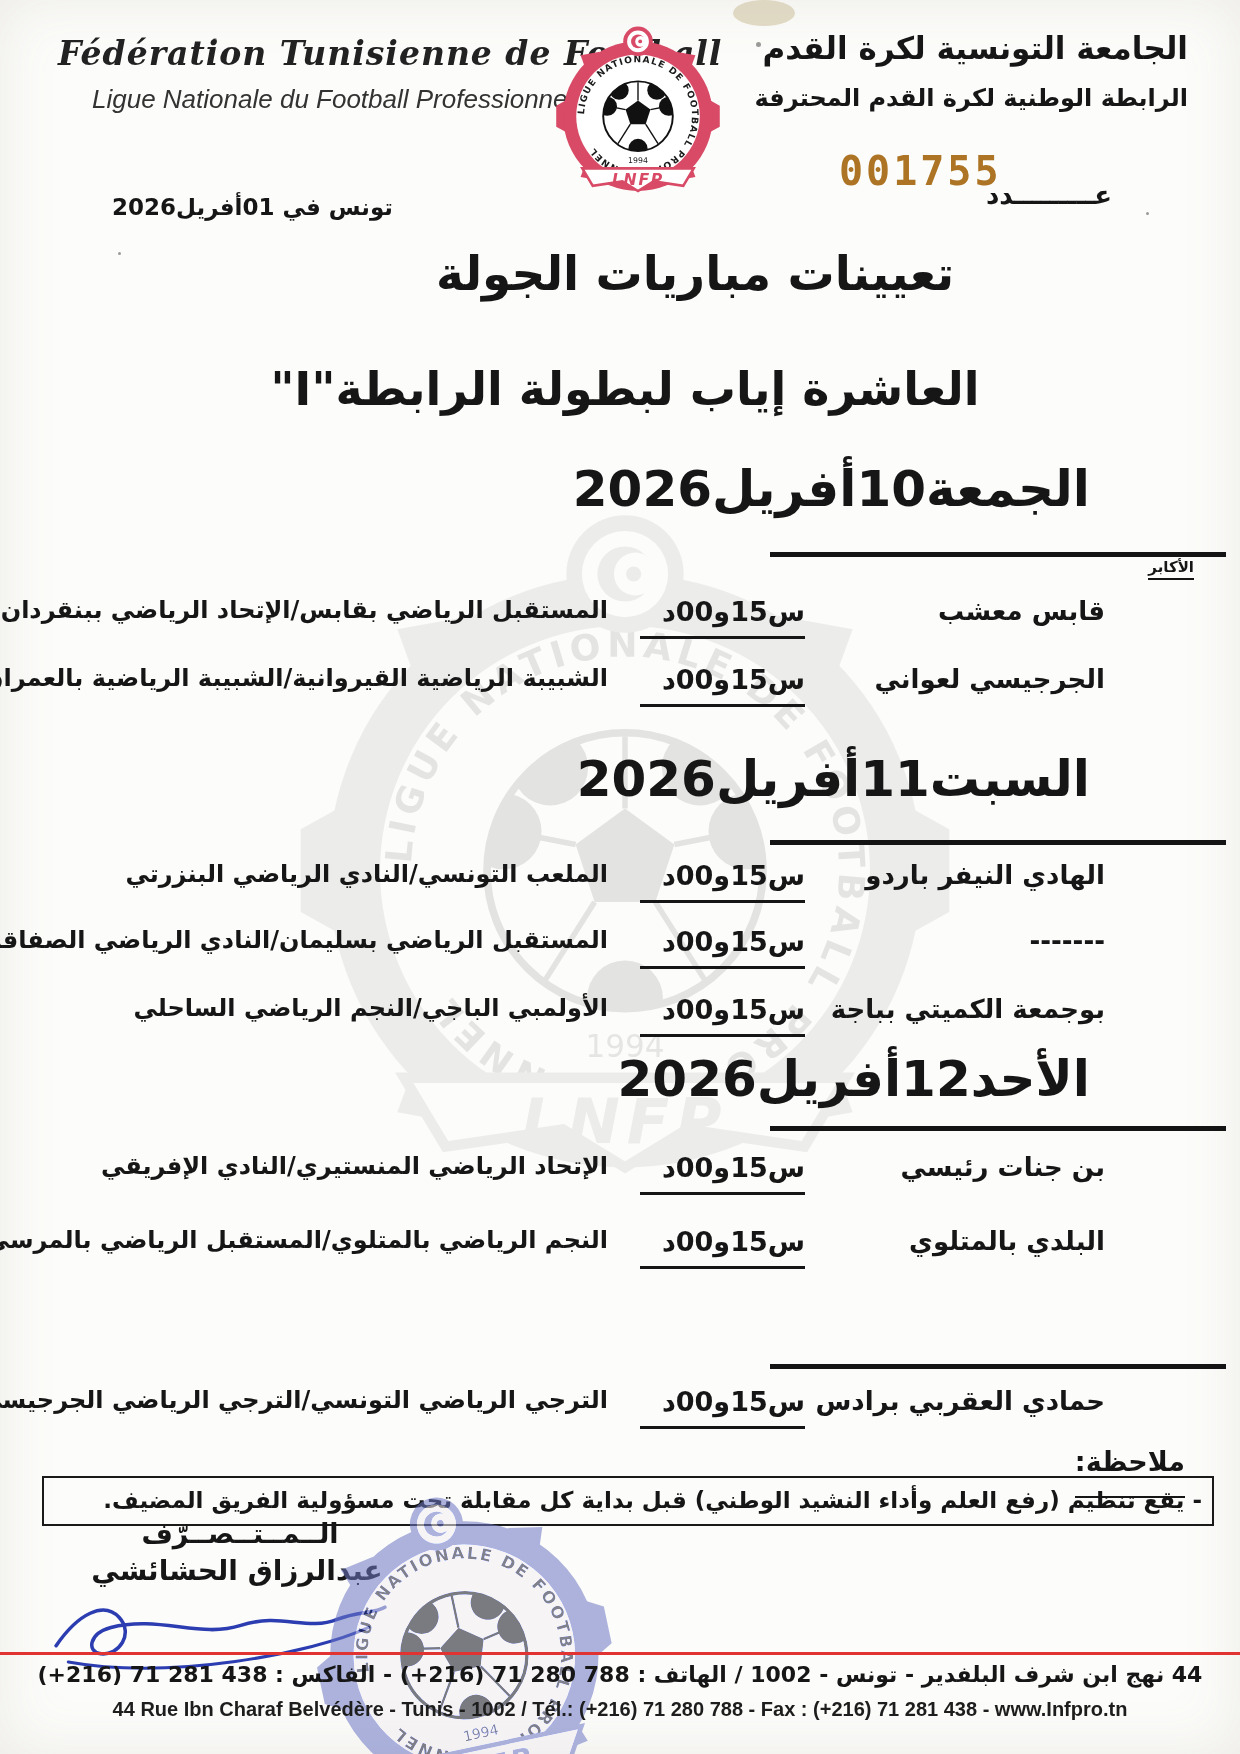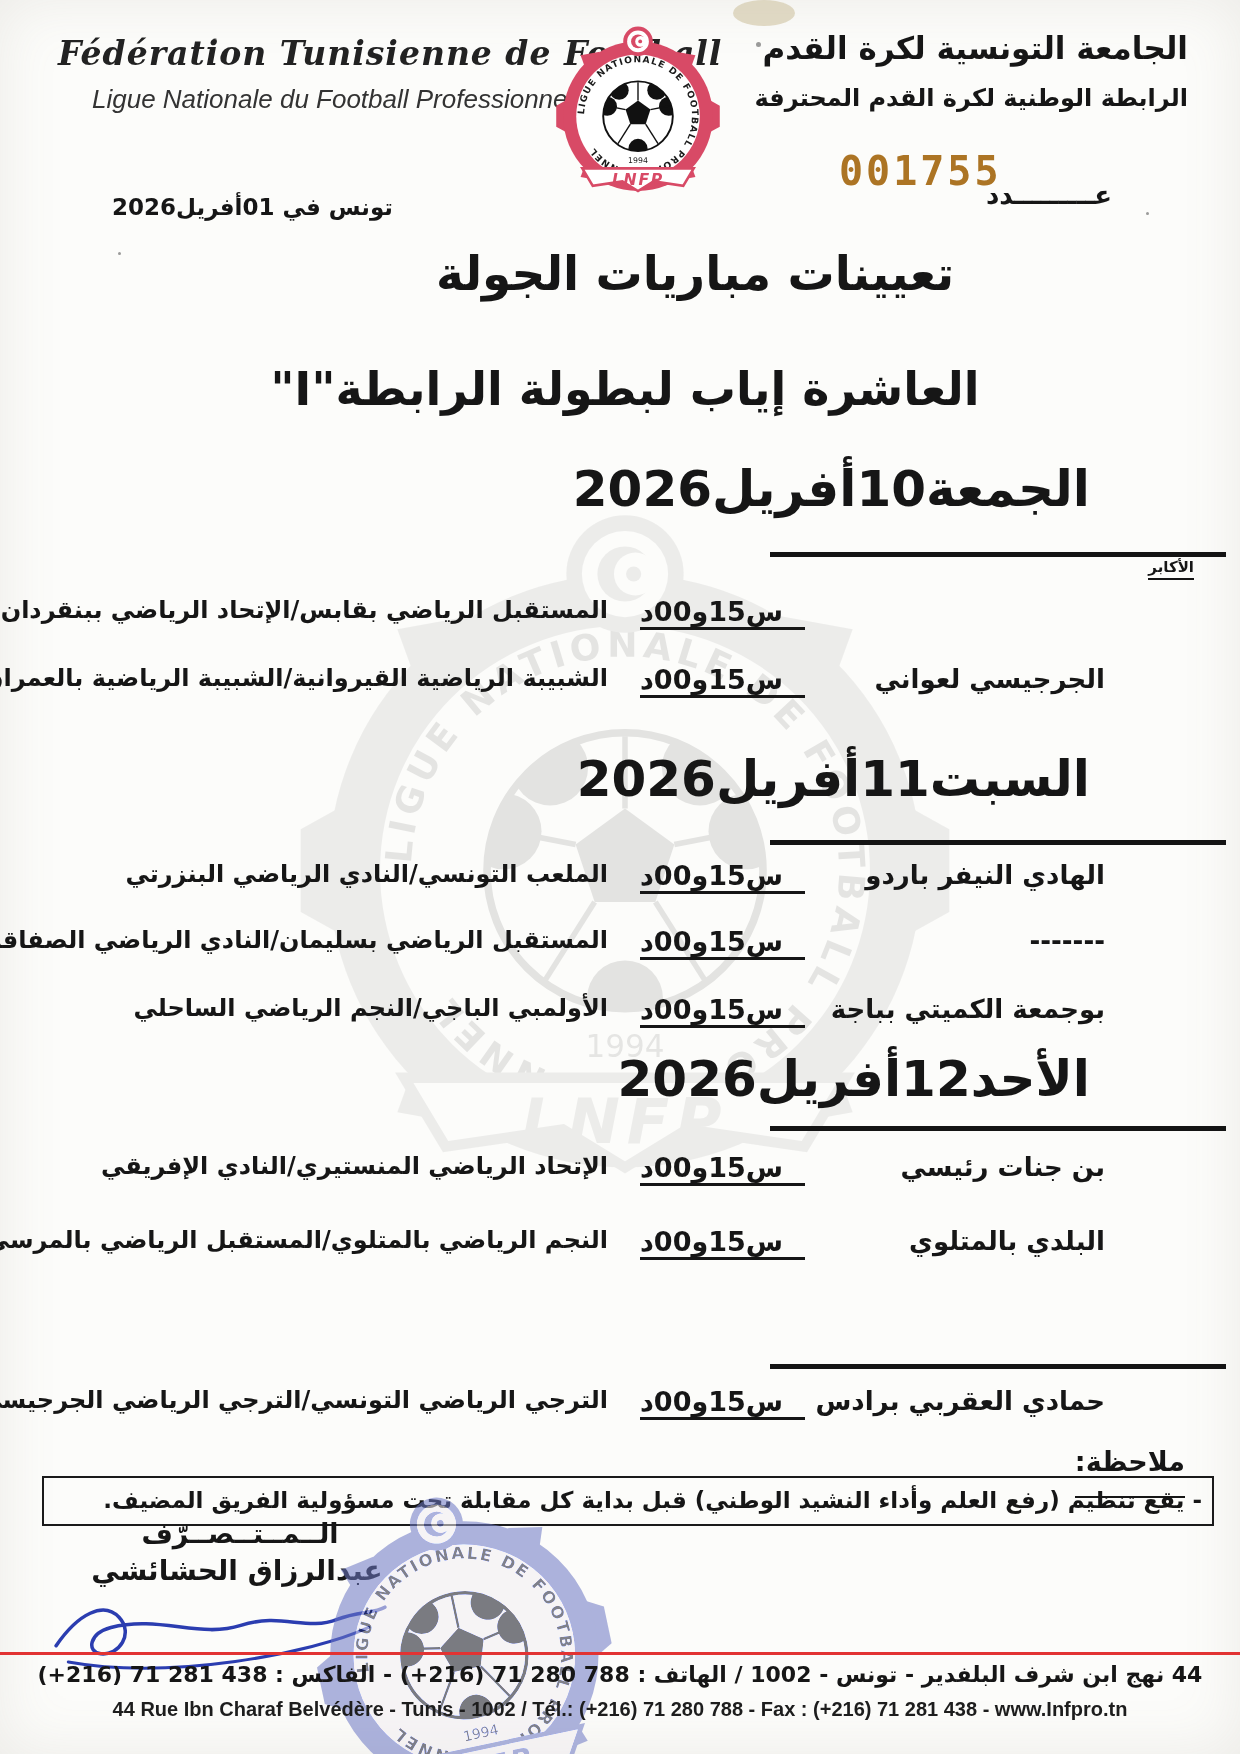--- a/index.html
+++ b/index.html
@@ -22,21 +22,21 @@
   
   .title1{left:290px;right:140px;top:246px;text-align:center;font-size:47px;}
   .title2{left:150px;right:140px;top:362px;text-align:center;font-size:46px;}
   
   .date-heading{right:150px;font-size:50px;}
   .h-line{left:770px;right:14px;height:5px;background:#141414;}
   .cat-label{right:46px;top:558px;font-size:15px;border-bottom:2px solid #141414;padding-bottom:2px;}
   
   .row{left:0;right:0;height:58px;}
   .stadium{position:absolute;right:135px;width:340px;text-align:right;direction:rtl;font-weight:bold;font-size:26px;white-space:nowrap;}
-  .mtime{position:absolute;left:640px;width:165px;text-align:left;direction:rtl;font-weight:bold;font-size:27px;border-bottom:3.5px solid #161616;}
+  .mtime{position:absolute;left:640px;width:165px;text-align:right;direction:rtl;font-weight:bold;font-size:27px;padding-bottom:9px;border-bottom:3.5px solid #161616;}
   .fixture{position:absolute;right:632px;text-align:right;direction:rtl;font-weight:bold;font-size:24px;white-space:nowrap;}
   
   .note-label{right:55px;top:1446px;font-size:27px;border-bottom:2.5px solid #161616;padding-bottom:19px;}
   .note-box{left:42px;right:26px;top:1476px;height:46px;border:2.5px solid #1a1a1a;}
   .note-text{position:absolute;right:10px;top:0;line-height:44px;font-size:23px;font-weight:bold;direction:rtl;white-space:nowrap;}
   
   .sig-title{left:100px;top:1518px;width:280px;text-align:center;font-size:27px;}
   .sig-name{left:82px;top:1554px;width:310px;text-align:center;font-size:28px;}
   .sig-ink{left:48px;top:1582px;width:345px;height:98px;}
   
@@ -163,20 +163,21 @@
   <div class="abs ar date-line">تونس في 01أفريل2026</div>
 
   <div class="abs ar title1">تعيينات مباريات الجولة</div>
   <div class="abs ar title2">العاشرة إياب لبطولة الرابطة"I"</div>
 
   <div class="abs ar date-heading" style="top:460px;">الجمعة10أفريل2026</div>
   <div class="abs h-line" style="top:552px;"></div>
   <div class="abs ar cat-label">الأكابر</div>
 
   <div class="abs row" style="top:596px;">
+    <div class="stadium">قابس معشب</div>
     <div class="mtime">س15و00د</div>
     <div class="fixture">المستقبل الرياضي بقابس/الإتحاد الرياضي ببنقردان</div>
   </div>
   <div class="abs row" style="top:664px;">
     <div class="stadium">الجرجيسي لعواني</div>
     <div class="mtime">س15و00د</div>
     <div class="fixture">الشبيبة الرياضية القيروانية/الشبيبة الرياضية بالعمران</div>
   </div>
 
   <div class="abs ar date-heading" style="top:750px;">السبت11أفريل2026</div>

